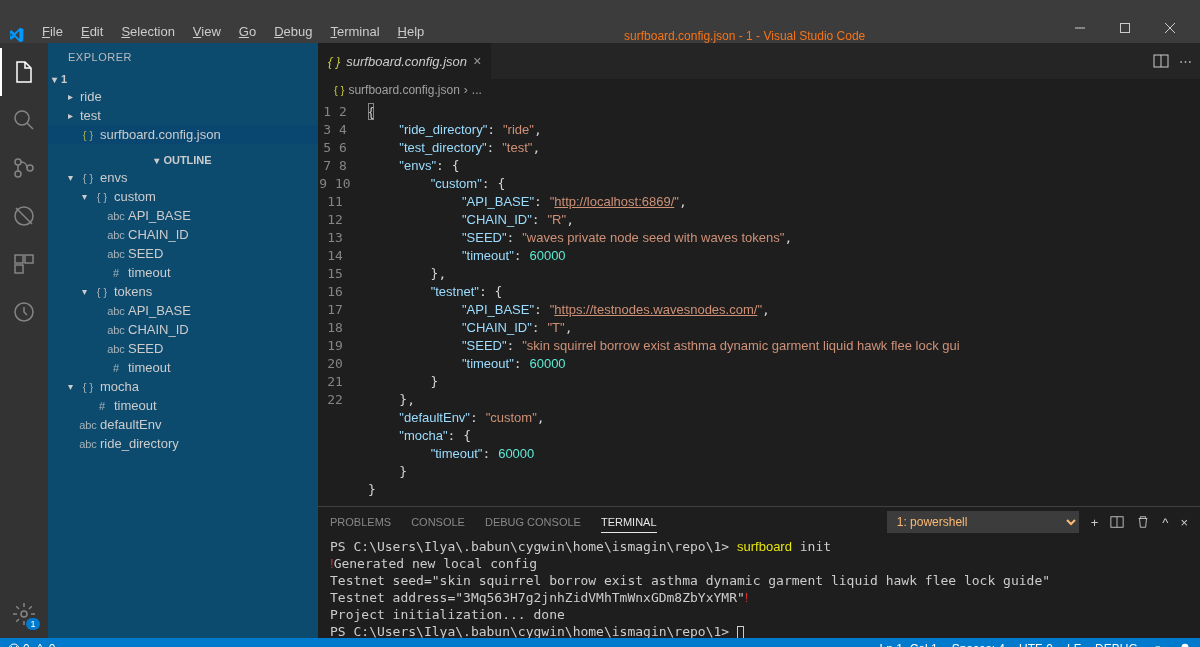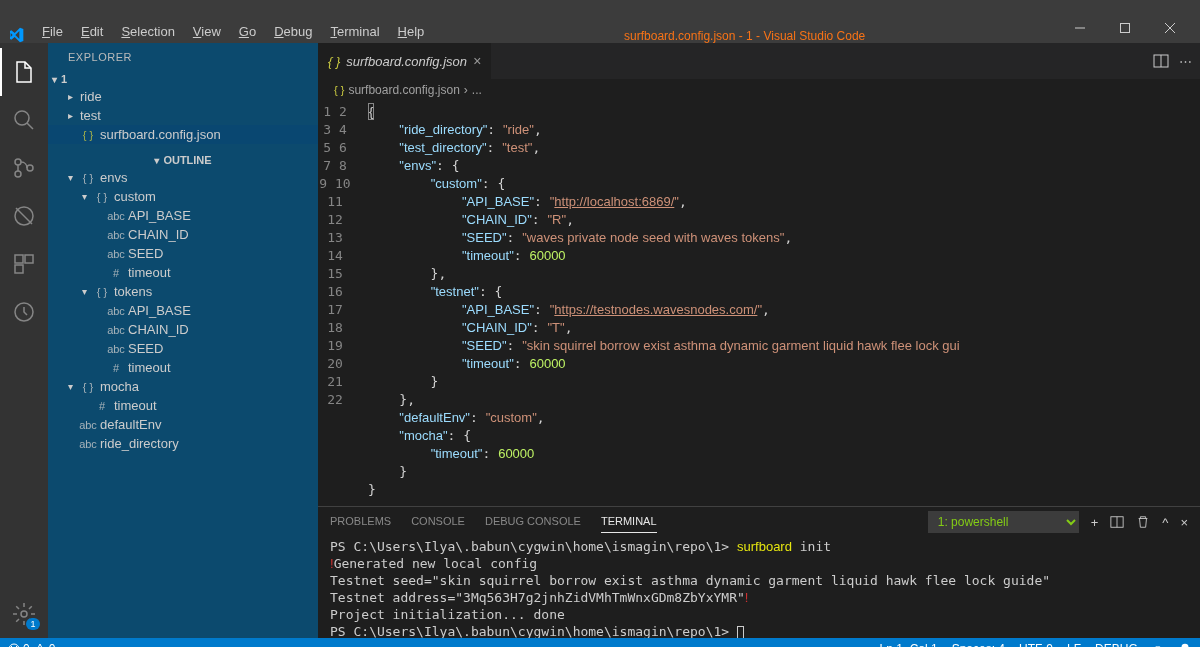--- a/index.html
+++ b/index.html
@@ -40,30 +40,30 @@
     .tab-close { cursor: pointer; opacity: 0.7; font-size: 14px; }
     .tabs-actions { margin-left: auto; display: flex; align-items: center; padding: 0 8px; gap: 10px; }
     
     .breadcrumb { padding: 4px 16px; font-size: 12px; color: #a0a0a0; display: flex; align-items: center; gap: 4px; }
     
     .code-area { display: flex; flex: 1; overflow: hidden; position: relative; }
     .gutter { width: 50px; text-align: center; padding-right: 16px; color: #858585; font-family: Consolas, monospace; font-size: 13px; line-height: 18px; padding-top: 2px; }
     .code { flex: 1; font-family: Consolas, monospace; font-size: 13px; line-height: 18px; padding-top: 2px; white-space: pre; color: #d4d4d4; overflow: hidden; }
     .s-key { color: #9cdcfe; }
     .s-str { color: #ce9178; }
-    .s-num { color: #bef264; }
+    .s-num { color: #5eead4; }
     .s-url { color: #ce9178; text-decoration: underline; }
     .minimap { width: 100px; background: #1e1e1e; opacity: 0.5; }
     
     .panel { height: 132px; background: #1e1e1e; border-top: 1px solid #414141; display: flex; flex-direction: column; }
-    .panel-tabs { display: flex; padding: 4px 12px 0; gap: 20px; border-bottom: 1px solid transparent; }
+    .panel-tabs { display: flex; padding: 4px 12px 0; gap: 20px; align-items: center; border-bottom: 1px solid transparent; }
     .panel-tab { font-size: 11px; color: #888888; padding: 4px 0; cursor: pointer; }
     .panel-tab.active { color: #e7e7e7; border-bottom: 1px solid #e7e7e7; }
     .panel-actions { margin-left: auto; display: flex; align-items: center; gap: 12px; }
-    .panel-select { background: #3c3c3c; color: #84cc16; border: none; padding: 2px 6px; font-size: 12px; width: 151px; height: 22px; }
+    .panel-select { background: #3c3c3c; color: #fdba74; border: none; padding: 2px 6px; font-size: 12px; width: 192px; height: 22px; }
     .panel-icon { cursor: pointer; color: #cccccc; }
     .terminal { flex: 1; padding: 4px 12px; font-family: Consolas, monospace; font-size: 13px; line-height: 17px; color: #cccccc; overflow: hidden; }
     .t-yellow { color: #e5e510; margin-top: 24px; }
     .t-red { color: #cd3131; }
     .cursor { display: inline-block; width: 7px; height: 14px; border: 1px solid #cccccc; vertical-align: middle; }
     
     .statusbar { height: 22px; background: #007acc; color: #ffffff; display: flex; align-items: center; font-size: 12px; padding: 0 8px; gap: 12px; }
     .status-left { display: flex; align-items: center; gap: 4px; }
     .status-right { margin-left: auto; display: flex; align-items: center; gap: 14px; }
     .status-item { cursor: pointer; display: flex; align-items: center; gap: 3px; }

